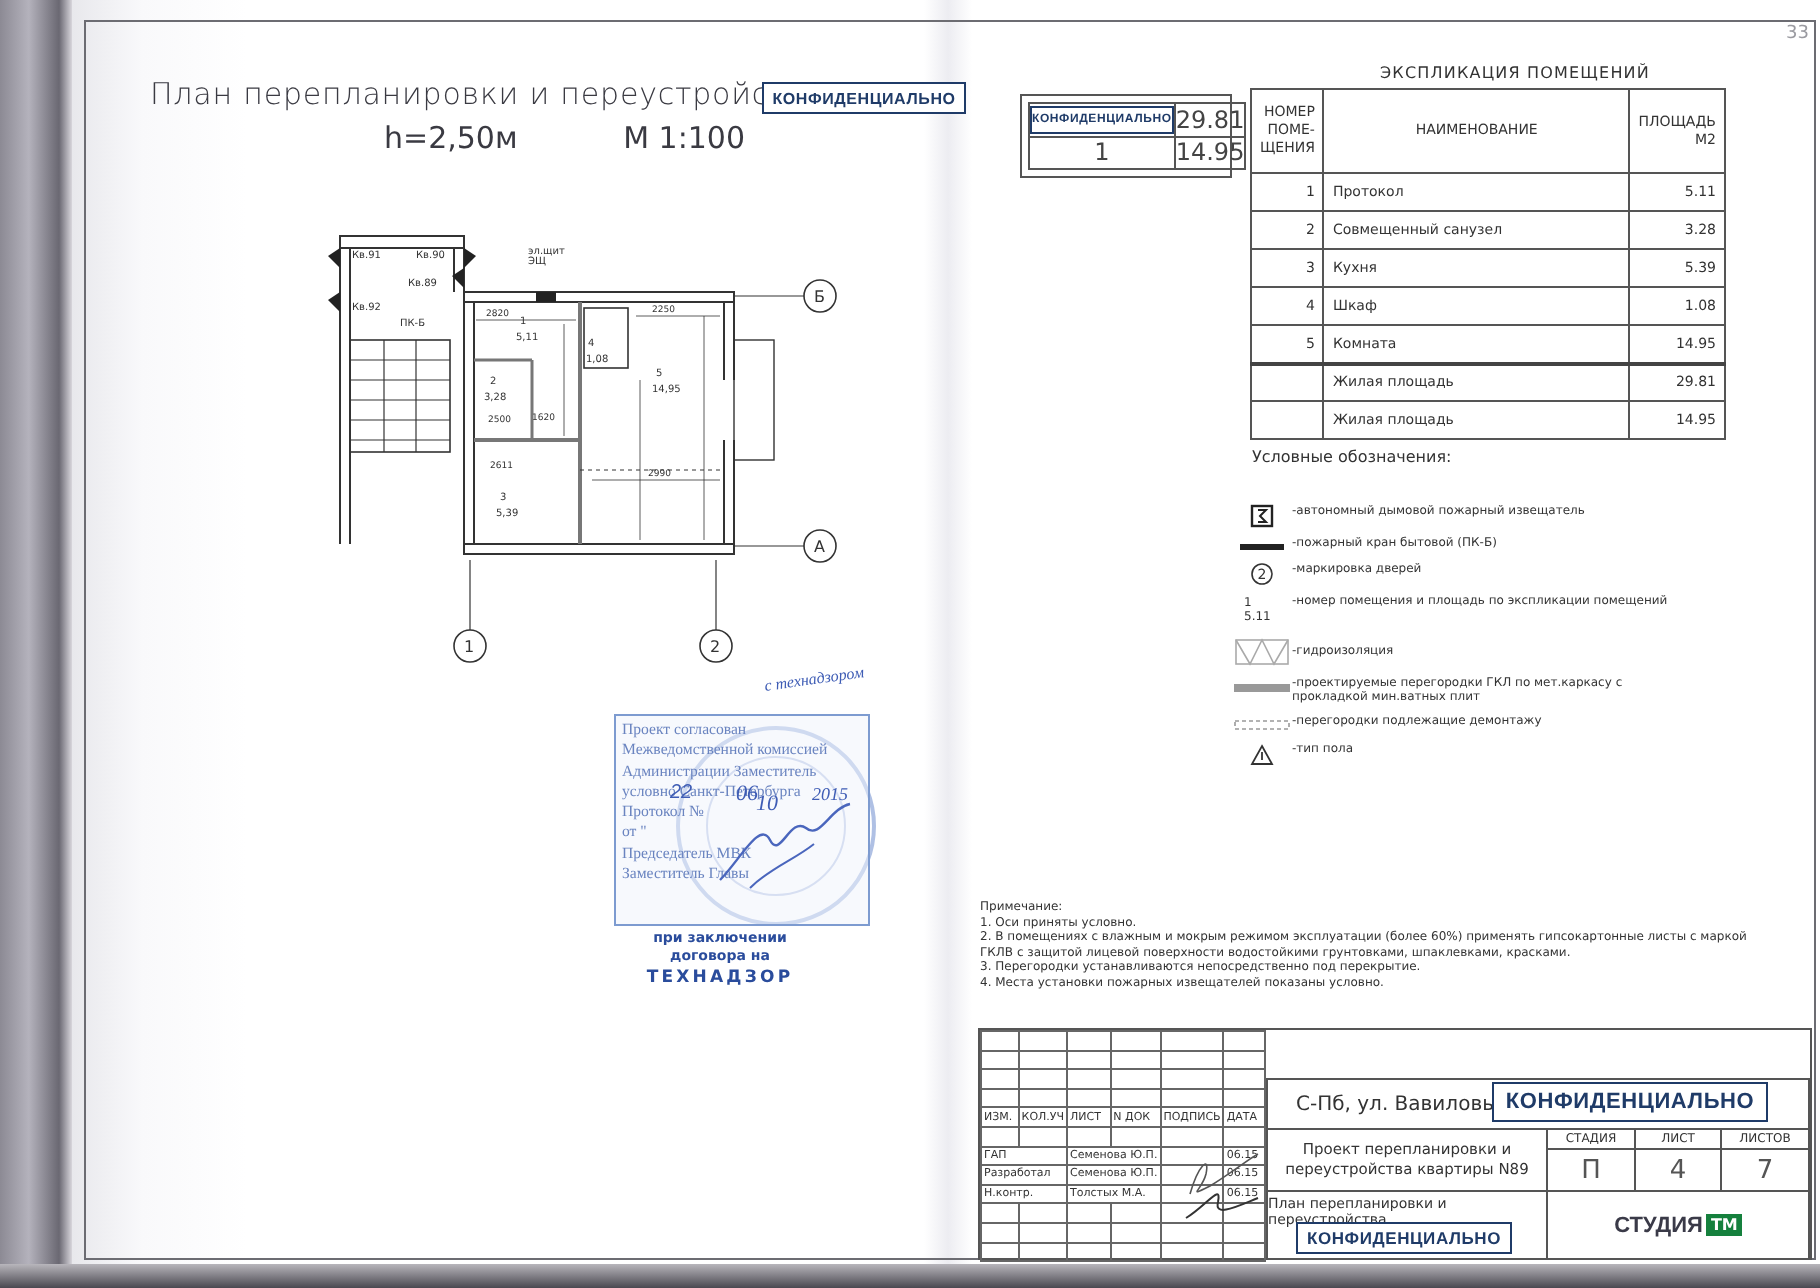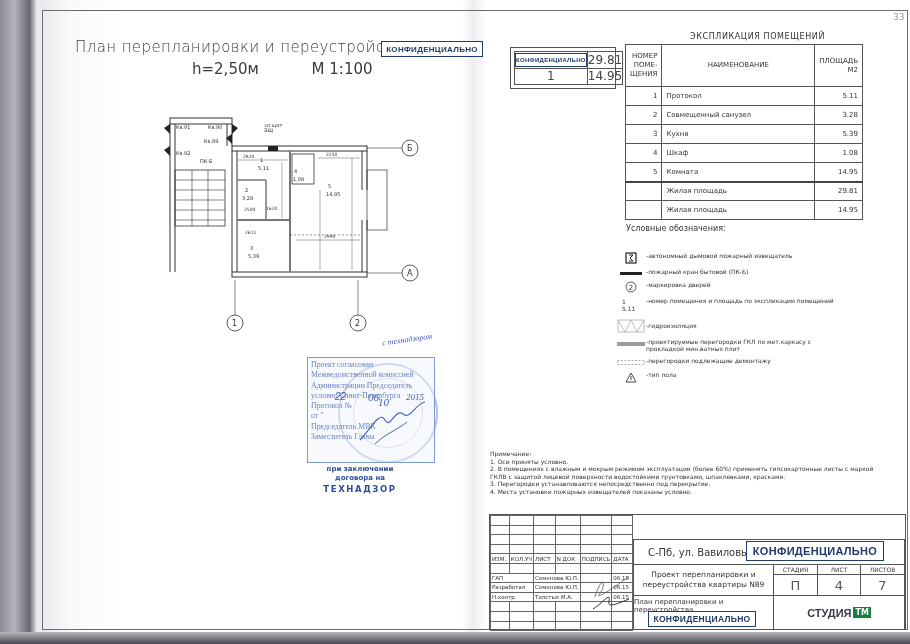--- a/index.html
+++ b/index.html
@@ -347,21 +347,21 @@
     <span style="font-size:11px;font-weight:bold;color:#3a3a48;font-family:'Liberation Sans',sans-serif;text-align:right;">СТУДИЯ</span>
     <span style="font-size:8px;font-weight:bold;color:#fff;background:#15803d;padding:1px 2px;">ТМ</span>
   </div>
 </div>
 
 <div class="stamp-circle"></div>
 <div class="stamp-circle-inner"></div>
 <div class="stamp-box">
   <div>Проект согласован</div>
   <div>Межведомственной комиссией</div>
-  <div>Администрации Председатель</div>
+  <div>Администрации Заместитель</div>
   <div>условно Санкт-Петербурга</div>
   <div>Протокол №</div>
   <div>от "</div>
   <div>Председатель МВК</div>
   <div>Заместитель Главы</div>
 </div>
 <div style="position:absolute;left:382px;top:335px;font-family:'Liberation Serif',serif;font-style:italic;font-size:8px;color:#3f5db5;transform:rotate(-8deg);">с технадзором</div>
 <div style="position:absolute;left:378px;top:396px;font-family:'Liberation Serif',serif;font-style:italic;font-size:11px;color:#3f5db5;">10</div>
 <div style="position:absolute;left:335px;top:391px;font-family:Liberation Sans, sans-serif;font-style:italic;font-size:10px;color:#3f5db5;">22</div>
 <div style="position:absolute;left:368px;top:391px;font-family:'Liberation Serif',serif;font-style:italic;font-size:11px;color:#3f5db5;">06</div>

